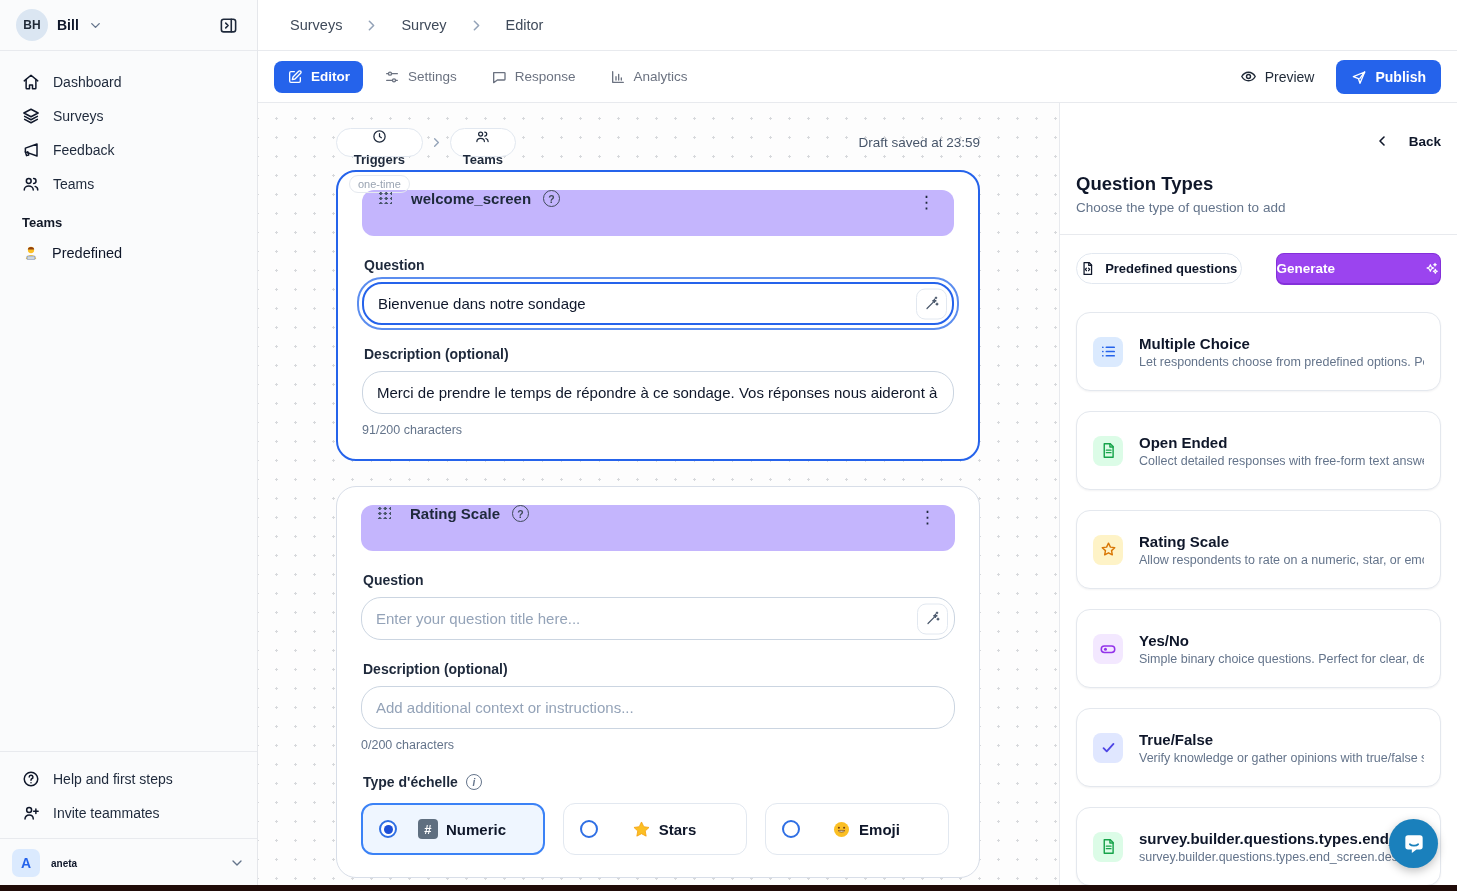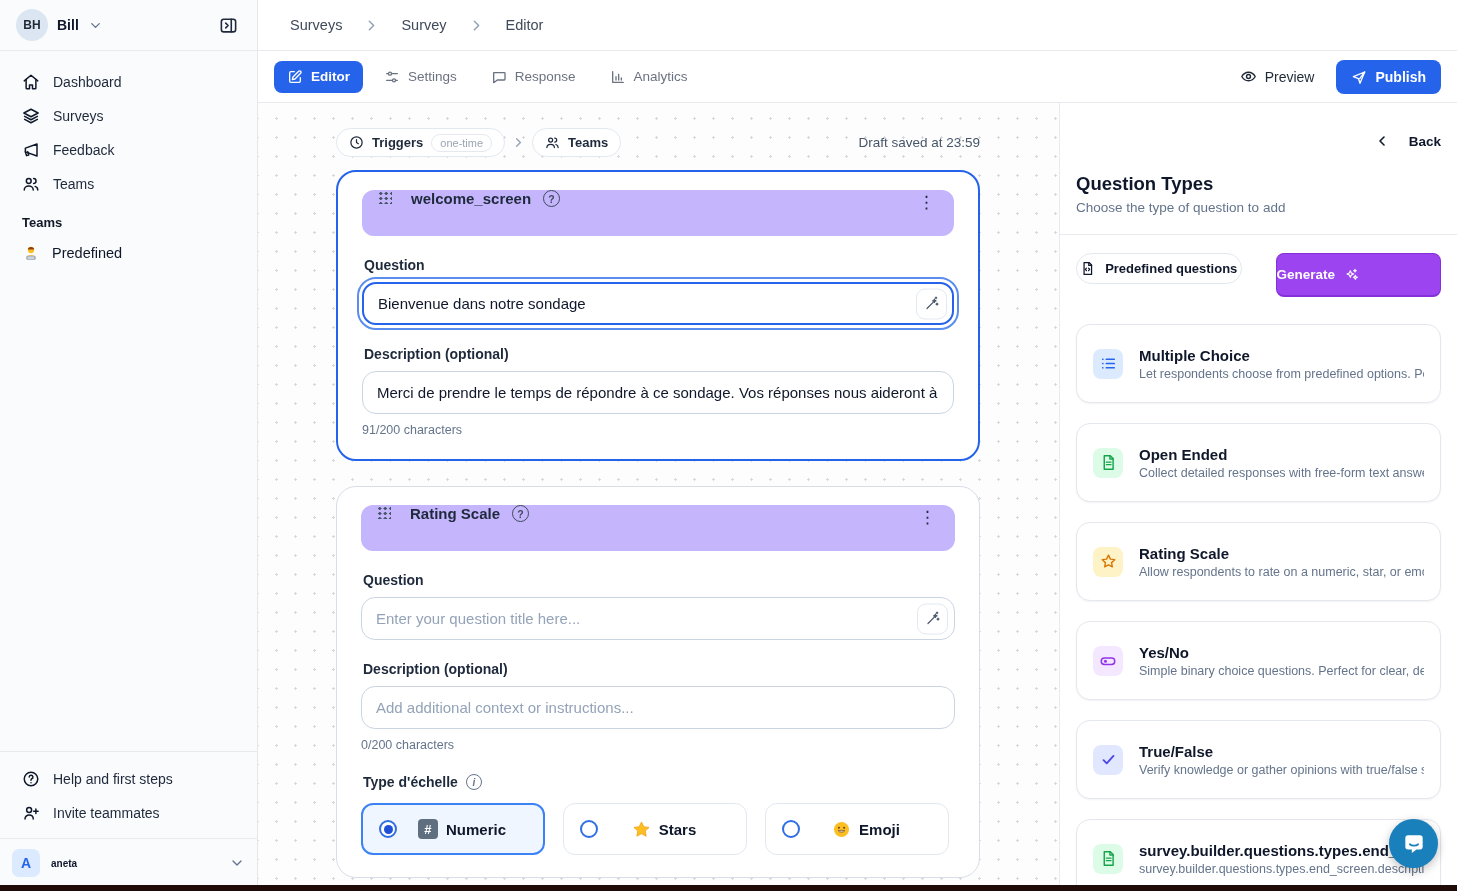--- a/index.html
+++ b/index.html
@@ -43,35 +43,35 @@
   .publish-btn { display:flex; align-items:center; gap:8px; font-size:14px; font-weight:600; color:#fff; background:#2563eb; border:none; border-radius:8px; padding:9px 15px; cursor:pointer; font-family:inherit; }
 
   .content { flex:1; display:flex; min-height:0; }
 
   
   .canvas { flex:1; min-width:0; background-color:#fdfdfd;
     background-image:radial-gradient(#d7d9dc 1.1px, transparent 1.3px);
     background-size:19px 19px; background-position:9px 6px;
     padding:25px 79px 0 78px; overflow:hidden; }
   .canvas-header { display:flex; align-items:center; margin-bottom:13px; }
-  .pill { display:flex; align-items:center; gap:8px; background:#fff; border:1px solid #e2e8f0; border-radius:999px; height:29px; padding:0 12px; font-size:13px; font-weight:600; color:#1e293b; cursor:pointer; }
+  .pill { display:flex; align-items:center; gap:8px; background:#fff; border:1px solid #e2e8f0; border-radius:999px; height:29px; padding:0 12px; font-size:13px; font-weight:600; color:#1e293b; cursor:pointer;flex-direction:column; }
   .pill .badge { font-size:11px; color:#9aa4b2; font-weight:400; border:1px solid #e5e9ef; border-radius:999px; padding:2px 8px; }
   .pill-sep { color:#94a3b8; margin:0 6px; }
   .draft-status { margin-left:auto; font-size:13.5px; color:#475569; }
 
   .qcard { background:#fff; border:1px solid #d8dee8; border-radius:20px; padding:18px 24px 22px 24px; margin-bottom:25px; }
   .qcard.focused { border:2px solid #2563eb; }
   .qcard-head { background:#c4b5fd; border-radius:12px; height:46px; display:flex; align-items:flex-start; padding:0 15px; }
   .grip { width:15px; height:14px; background-image:radial-gradient(#475569 1.5px, transparent 1.7px); background-size:5.5px 5px; background-position:1px 1px; cursor:grab; }
   .qcard-title { margin-left:19px; font-size:15px; font-weight:700; color:#1e293b; }
   .help-dot { margin-left:12px; width:17px; height:17px; border:1.5px solid #3f4a5a; border-radius:50%; color:#3f4a5a; font-size:10.5px; font-weight:700; display:flex; align-items:center; justify-content:center; cursor:pointer; }
   .kebab { margin-left:auto; font-size:17px; color:#1e293b; cursor:pointer; letter-spacing:0; line-height:1; padding:4px; }
   .field-label { font-size:14px; font-weight:600; color:#1e293b; margin:21px 0 9px 2px; }
   .input-wrap { position:relative; }
-  .text-input { width:100%; height:43px; border:1px solid #cbd5e1; border-radius:14px; padding:0 52px 0 14px; font-size:15px; color:#0f172a; font-family:inherit; background:#fff; }
+  .text-input { width:100%; height:43px; border:1px solid #cbd5e1; border-radius:20px; padding:0 52px 0 14px; font-size:15px; color:#0f172a; font-family:inherit; background:#fff; }
   .text-input::placeholder { color:#94a3b8; }
   .text-input.focus-ring { border:2px solid #2563eb; outline:2px solid #5b8def; outline-offset:3px; }
   .wand-btn { position:absolute; right:7px; top:50%; transform:translateY(-50%); width:31px; height:31px; background:#fff; border:1px solid #e2e8f0; border-radius:9px; display:flex; align-items:center; justify-content:center; color:#475569; cursor:pointer; }
   .char-count { margin-top:9px; font-size:12.5px; color:#64748b; }
 
   .scale-label-row { display:flex; align-items:center; gap:8px; margin:22px 0 13px 2px; }
   .scale-label { font-size:14px; font-weight:600; color:#1e293b; }
   .info-dot { width:16px; height:16px; border:1.4px solid #64748b; border-radius:50%; color:#64748b; font-size:10px; font-style:italic; font-weight:700; display:flex; align-items:center; justify-content:center; }
   .scale-options { display:flex; gap:18px; }
   .scale-opt { width:184px; height:52px; border:1px solid #e2e8f0; border-radius:12px; background:#fff; display:flex; align-items:center; padding:0 16px; cursor:pointer; }
@@ -83,21 +83,21 @@
   .keycap { width:20px; height:20px; border-radius:4px; background:#5f6f80; color:#fff; font-size:13px; font-weight:700; display:flex; align-items:center; justify-content:center; }
 
   
   .rpanel { width:398px; min-width:398px; background:#fff; border-left:1px solid #e8eaee; padding:30px 16px 0 16px; overflow:hidden; }
   .back-row { display:flex; align-items:center; gap:19px; padding-left:16px; font-size:13.5px; font-weight:700; color:#0f172a; cursor:pointer;justify-content:flex-end; }
   .rpanel-title { margin:24px 0 5px 0; font-size:18.5px; font-weight:700; color:#0f172a; }
   .rpanel-sub { font-size:13.5px; color:#64748b; }
   .rdivider { border-top:1px solid #e8eaee; margin:19px -16px 0 -16px; }
   .rbtn-row { display:flex; gap:34px; margin-top:18px; }
   .predefined-btn { flex:1; display:flex; align-items:center; justify-content:center; gap:10px; height:31px; background:#fff; border:1px solid #e2e8f0; border-radius:999px; font-size:13px; font-weight:600; color:#0f172a; cursor:pointer; font-family:inherit; }
-  .generate-btn { flex:1; display:flex; align-items:center; justify-content:flex-start; gap:9px; height:44px; background:#9b44ef; border:1px solid #8430da; border-bottom-width:2px; border-radius:8px; font-size:13.5px; font-weight:600; color:#fff; cursor:pointer; font-family:inherit; }
+  .generate-btn { flex:1; display:flex; align-items:center; justify-content:space-between; gap:9px; height:32px; background:#9b44ef; border:1px solid #8430da; border-bottom-width:2px; border-radius:8px; font-size:13.5px; font-weight:600; color:#fff; cursor:pointer; font-family:inherit; }
 
   .type-list { margin-top:27px; }
   .type-card { display:flex; align-items:center; gap:16px; height:79px; border:1px solid #e4e8ee; border-radius:14px; background:#fff; padding:0 16px; margin-bottom:20px; box-shadow:0 1px 2px rgba(15,23,42,.05); cursor:pointer; }
   .type-icon { width:30px; height:30px; border-radius:8px; display:flex; align-items:center; justify-content:center; flex-shrink:0; }
   .ti-blue   { background:#dbeafe; color:#2563eb; }
   .ti-green  { background:#dcfce7; color:#16a34a; }
   .ti-amber  { background:#fef3c7; color:#d97706; }
   .ti-purple { background:#f3e8ff; color:#9333ea; }
   .ti-indigo { background:#e0e7ff; color:#4f46e5; }
   .type-text { min-width:0; }

